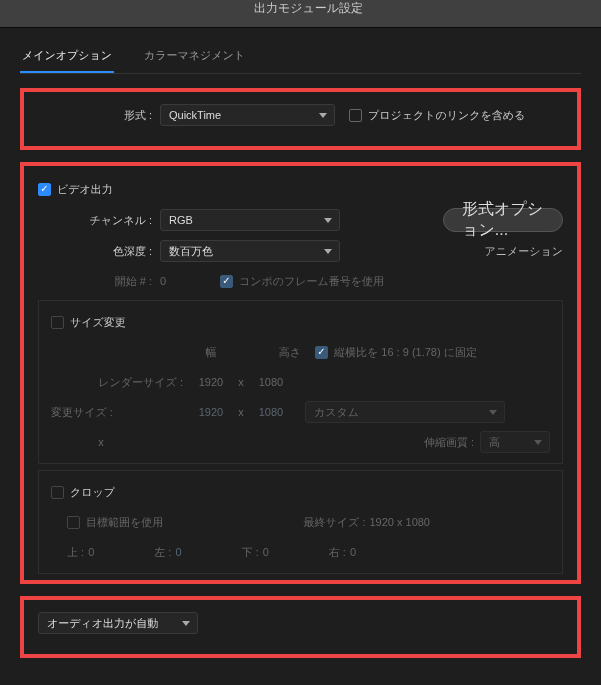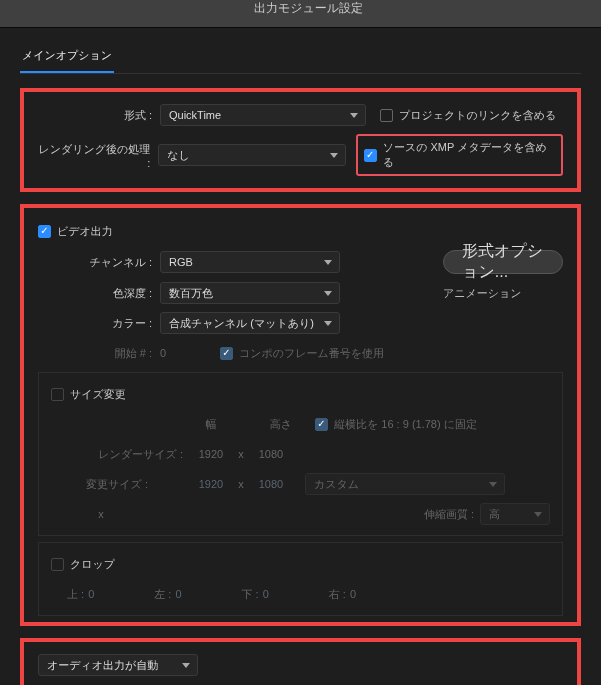--- a/index.html
+++ b/index.html
@@ -146,43 +146,33 @@
 <body>
 
 <div class="titlebar">
   <span>出力モジュール設定</span>
 </div>
 
 <div class="content">
 
   <div class="tabs">
     <div class="tab active">メインオプション</div>
+    <div class="tab">カラーマネジメント</div>
   </div>
 
   <div class="panel">
     <div class="row">
       <div class="label-right">形式 :</div>
-      <div class="select" style="width:206px">
+      <div class="select" style="width:175px">
         <span>QuickTime</span>
       </div>
       <div style="width:14px"></div>
       <span class="chk"></span>
       <span class="chk-label">プロジェクトのリンクを含める</span>
     </div>
-    <div class="row" style="margin-bottom:0">
-      <div class="label-right">レンダリング後の処理 :</div>
-      <div class="select" style="width:190px">
-        <span>なし</span>
-      </div>
-      <div style="width:10px"></div>
-      <div class="highlight-box">
-        <span class="chk checked"></span>
-        <span class="chk-label">ソースの XMP メタデータを含める</span>
-      </div>
-    </div>
   </div>
 
   <div class="panel" style="padding-bottom:6px">
     <div class="row">
       <span class="chk checked"></span>
       <span class="chk-label">ビデオ出力</span>
     </div>
     <div class="row">
       <div class="label-right">チャンネル :</div>
       <div class="select" style="width:180px">
@@ -190,58 +180,52 @@
       </div>
       <div style="flex:1"></div>
       <div class="btn" style="width:120px">形式オプション...</div>
     </div>
     <div class="row">
       <div class="label-right">色深度 :</div>
       <div class="select" style="width:180px">
         <span>数百万色</span>
       </div>
       <div style="flex:1"></div>
-      <span style="width:120px;text-align:left;color:#bbb">アニメーション</span>
-    </div>
-    <div class="row">
-      <div class="label-right">カラー :</div>
-      <div class="select" style="width:180px">
-        <span>合成チャンネル (マットあり)</span>
-      </div>
+      <span style="width:120px;text-align:right;color:#bbb">アニメーション</span>
     </div>
     <div class="row">
       <div class="label-right dim">開始 # :</div>
       <span class="dimtext" style="width:30px">0</span>
       <div style="width:30px"></div>
       <span class="chk checked dim"></span>
       <span class="chk-label dim">コンポのフレーム番号を使用</span>
     </div>
 
     <div class="subpanel">
       <div class="row">
         <span class="chk dim"></span>
         <span class="chk-label" style="color:#ccc">サイズ変更</span>
       </div>
       <div class="row dimtext">
         <div style="width:140px"></div>
         <span class="num-cell" style="text-align:center">幅</span>
         <span style="width:30px"></span>
-        <span class="num-cell" style="text-align:center">高さ</span>
+        <span class="num-cell" style="text-align:right">高さ</span>
         <span style="width:14px"></span>
         <span class="chk checked dim"></span>
         <span class="dimtext">縦横比を 16 : 9 (1.78) に固定</span>
       </div>
       <div class="row dimtext">
         <div style="width:140px;text-align:right;padding-right:8px">レンダーサイズ :</div>
         <span class="num-cell">1920</span>
         <span style="width:20px;text-align:center">x</span>
         <span class="num-cell">1080</span>
       </div>
       <div class="row dimtext">
-        <div style="width:140px;text-align:center;padding-right:8px">変更サイズ :</div>
+        <div style="width:140px;text-align:left;padding-right:8px">変更サイズ :</div>
         <span class="num-cell val-underline dim">1920</span>
         <span style="width:20px;text-align:center">x</span>
         <span class="num-cell val-underline dim">1080</span>
         <span style="width:14px"></span>
         <div class="select dim" style="width:200px">
           <span>カスタム</span>
         </div>
       </div>
       <div class="row dimtext" style="margin-bottom:0">
         <span class="num-cell"></span>
@@ -254,20 +238,30 @@
           <span>高</span>
         </div>
       </div>
     </div>
 
     <div class="subpanel">
       <div class="row">
         <span class="chk dim"></span>
         <span class="chk-label" style="color:#ccc">クロップ</span>
       </div>
+      <div class="row dimtext">
+        <div style="width:16px"></div>
+        <span class="chk dim"></span>
+        <span class="dimtext">目標範囲を使用</span>
+        <div style="flex:1"></div>
+        <span class="dimtext">最終サイズ :</span>
+        <span style="width:4px"></span>
+        <span class="dimtext">1920 x 1080</span>
+        <div style="width:120px"></div>
+      </div>
       <div class="row dimtext" style="margin-bottom:0">
         <div style="width:16px"></div>
         <span>上 :</span>
         <span style="width:4px"></span>
         <span class="val-underline dim">0</span>
         <div style="width:60px"></div>
         <span>左 :</span>
         <span style="width:4px"></span>
         <span class="val-underline dim">0</span>
         <div style="width:60px"></div>

